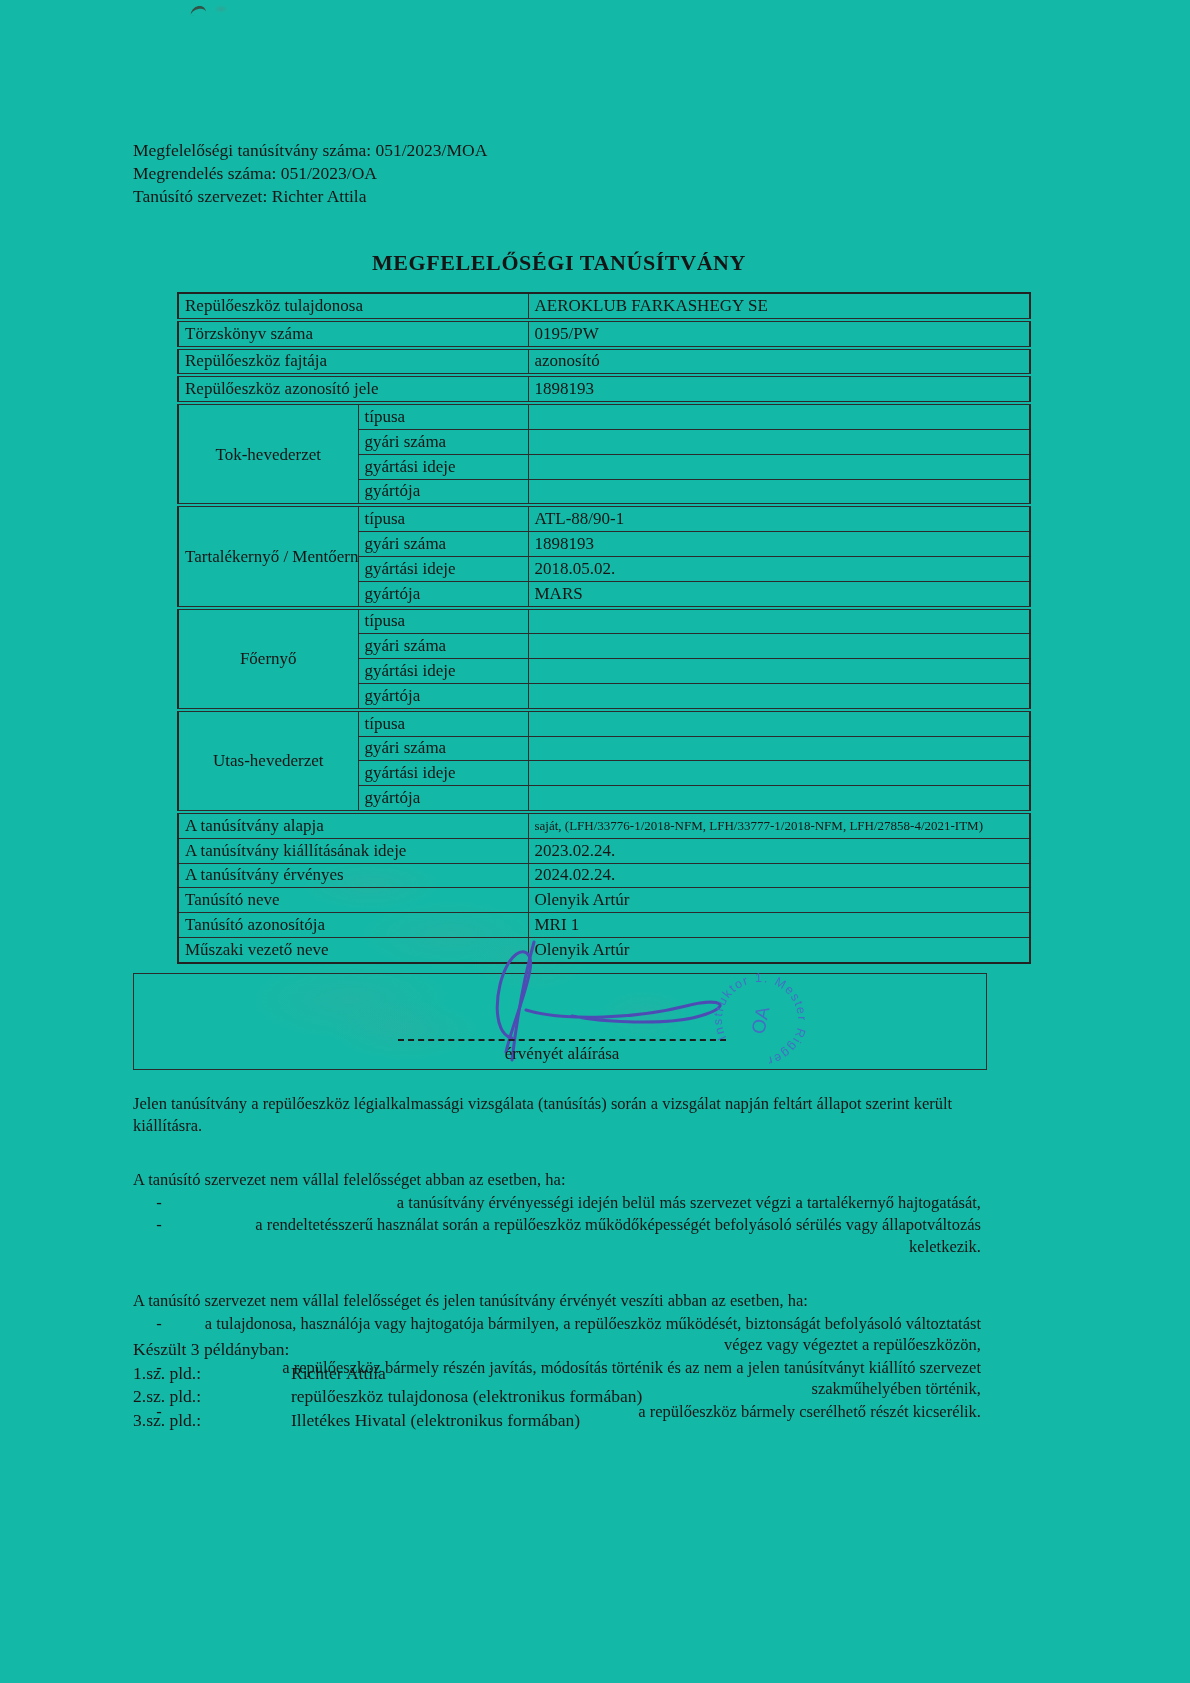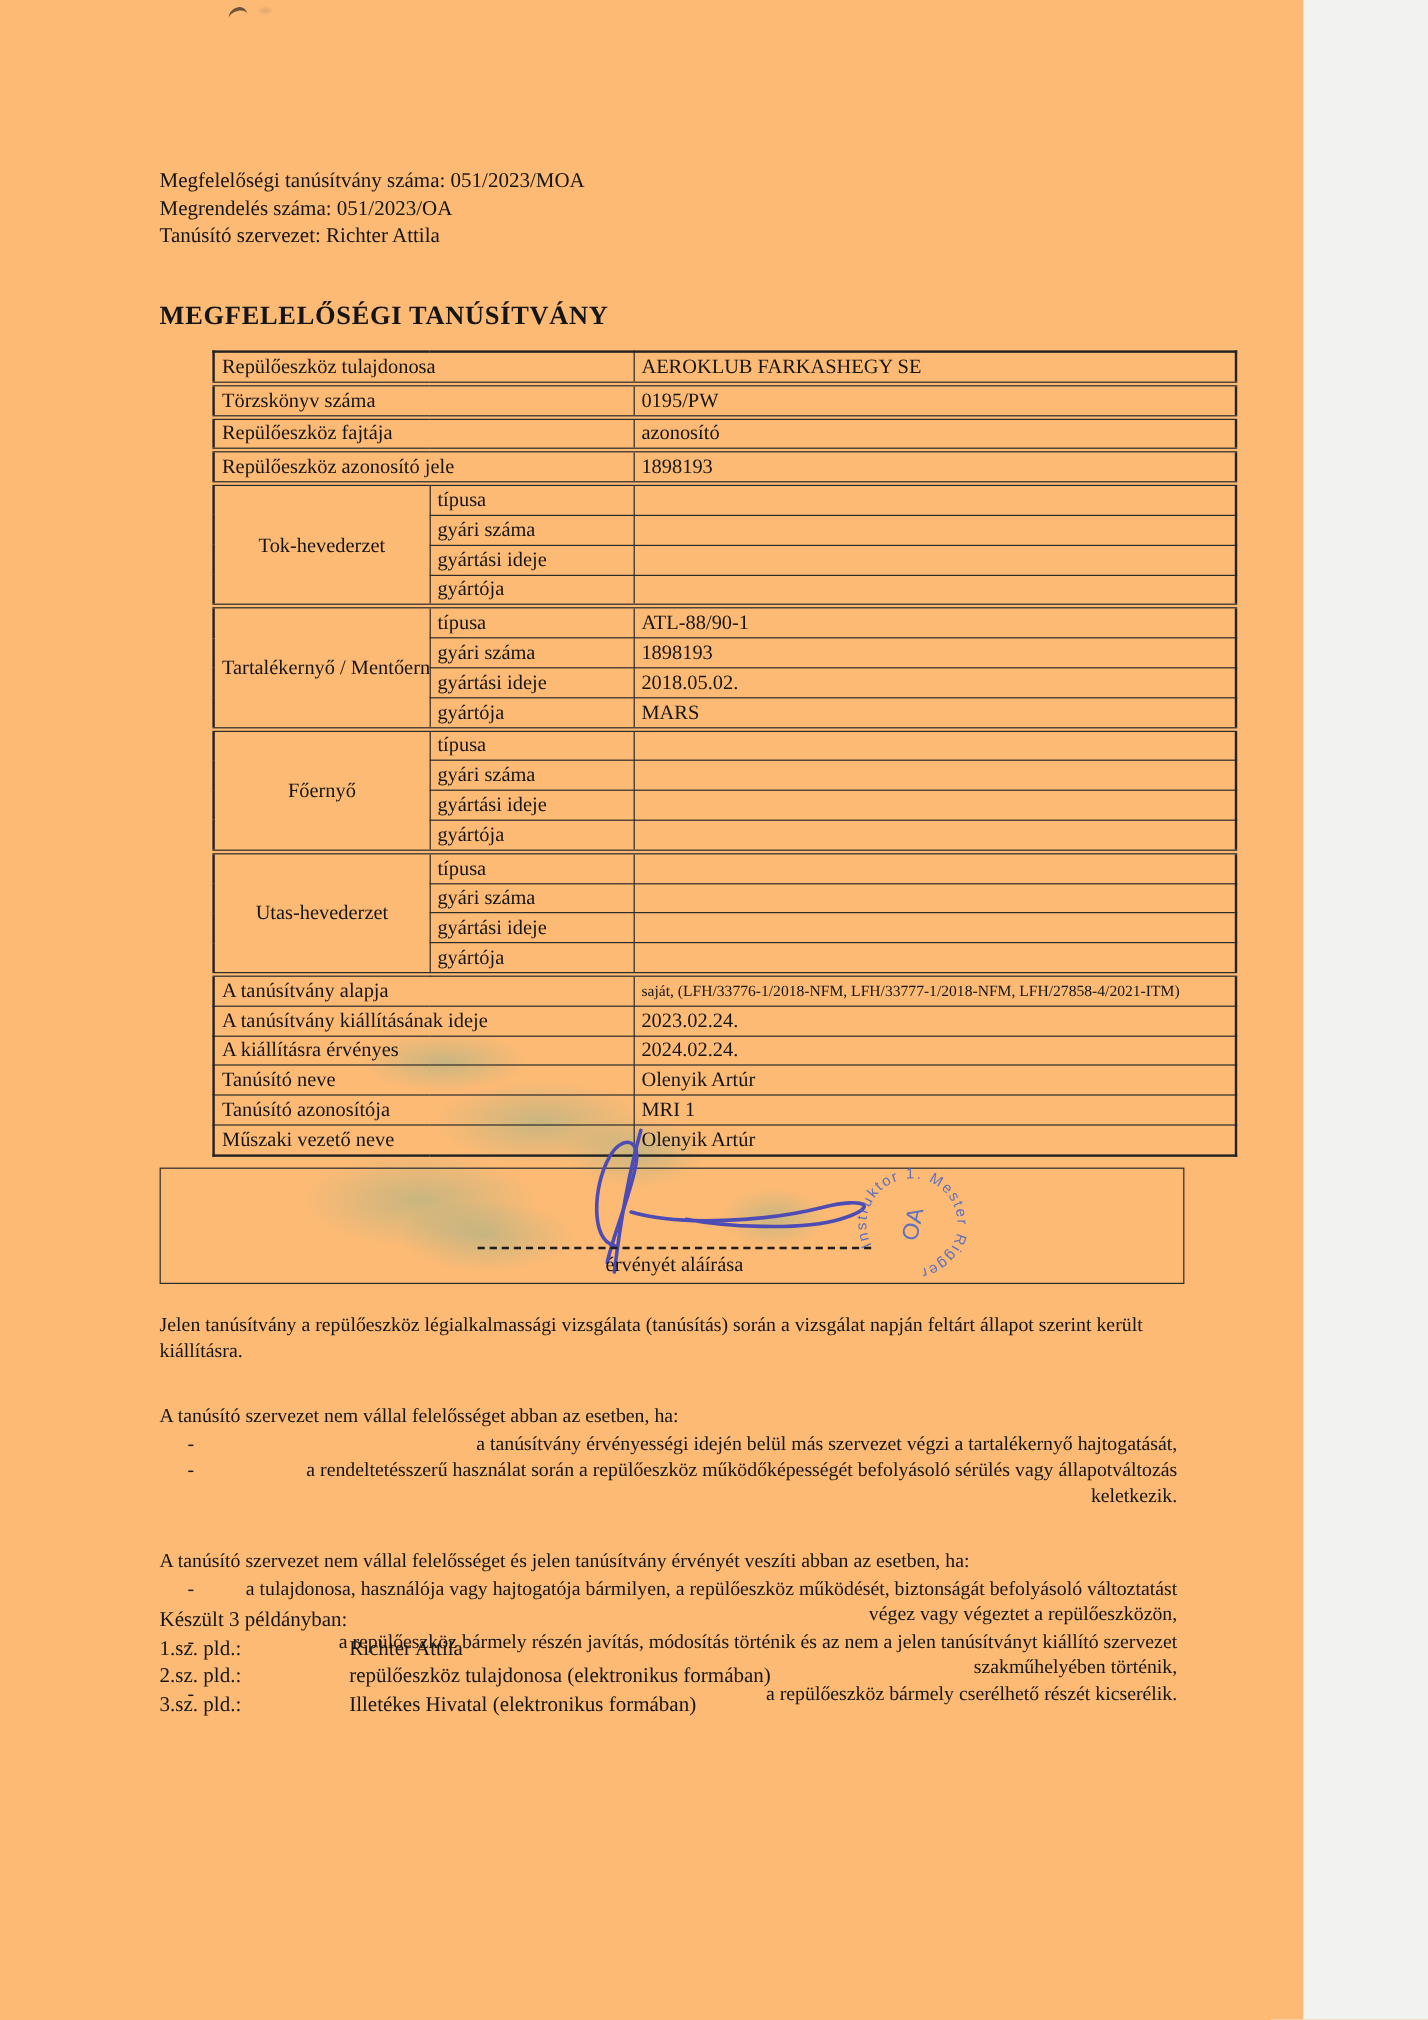--- a/index.html
+++ b/index.html
@@ -3,32 +3,32 @@
 <meta charset="utf-8">
 <style>
   html,body{margin:0;padding:0;}
   body{
     width:1190px;height:1683px;
     background:#f2f2f0;
     font-family:"Liberation Serif","DejaVu Serif",serif;
     color:#151515;
   }
   .page{
-    position:relative;width:1086px;height:1683px;
-    background:#fdba74;overflow:hidden;
+    position:relative;width:1190px;height:1683px;
+    background:#14b8a6;overflow:hidden;
   }
   .content-abs{position:absolute;left:133px;width:852px;}
 
   
   .doc-header{top:139px;font-size:17.5px;line-height:23px;}
   .doc-header div{white-space:nowrap;}
 
   
   .doc-title{
-    top:250px;text-align:left;font-size:22px;font-weight:bold;
+    top:250px;text-align:center;font-size:22px;font-weight:bold;
     letter-spacing:.6px;
   }
 
   
   .cert-table-wrap{top:292px;margin-left:44px;}
   table.cert{
     border-collapse:collapse;table-layout:fixed;width:852px;
     font-size:17px;
   }
   table.cert td{
@@ -209,21 +209,21 @@
 
       <tr class="dbl">
         <td colspan="2">A tanúsítvány alapja</td>
         <td class="small-value">saját, (LFH/33776-1/2018-NFM, LFH/33777-1/2018-NFM, LFH/27858-4/2021-ITM)</td>
       </tr>
       <tr>
         <td colspan="2">A tanúsítvány kiállításának ideje</td>
         <td>2023.02.24.</td>
       </tr>
       <tr>
-        <td colspan="2">A kiállításra érvényes</td>
+        <td colspan="2">A tanúsítvány érvényes</td>
         <td>2024.02.24.</td>
       </tr>
       <tr>
         <td colspan="2">Tanúsító neve</td>
         <td>Olenyik Artúr</td>
       </tr>
       <tr>
         <td colspan="2">Tanúsító azonosítója</td>
         <td>MRI 1</td>
       </tr>

